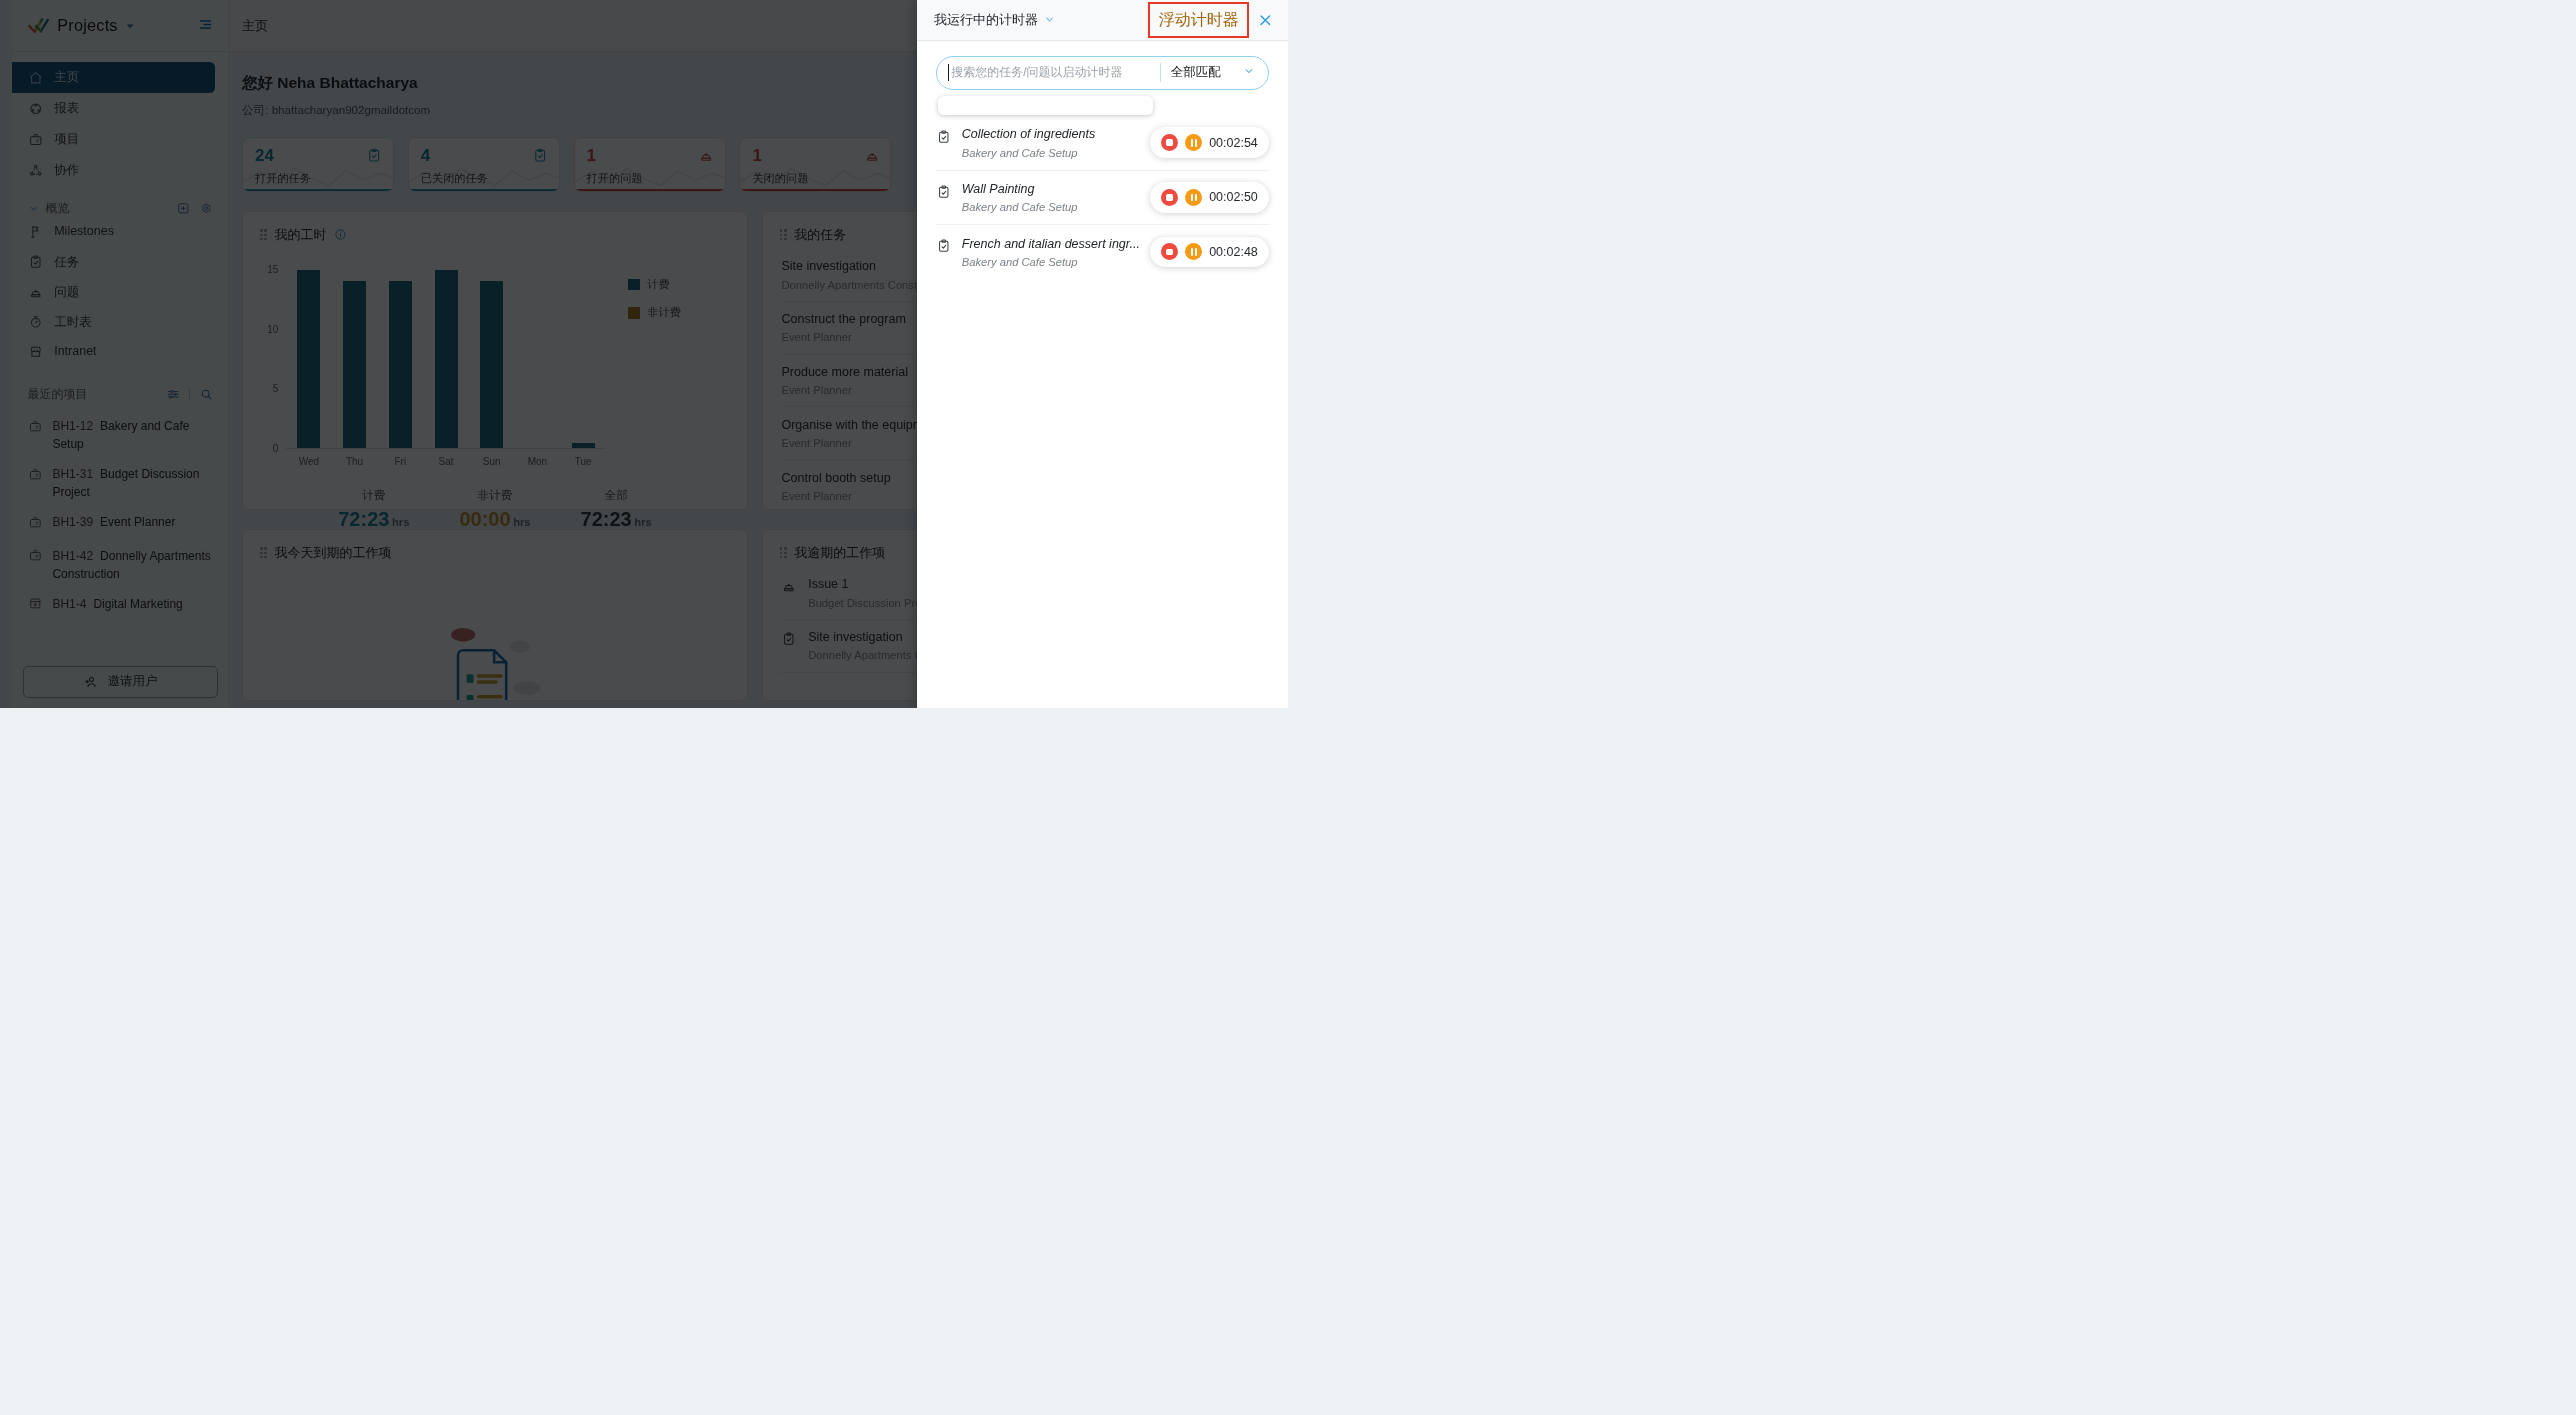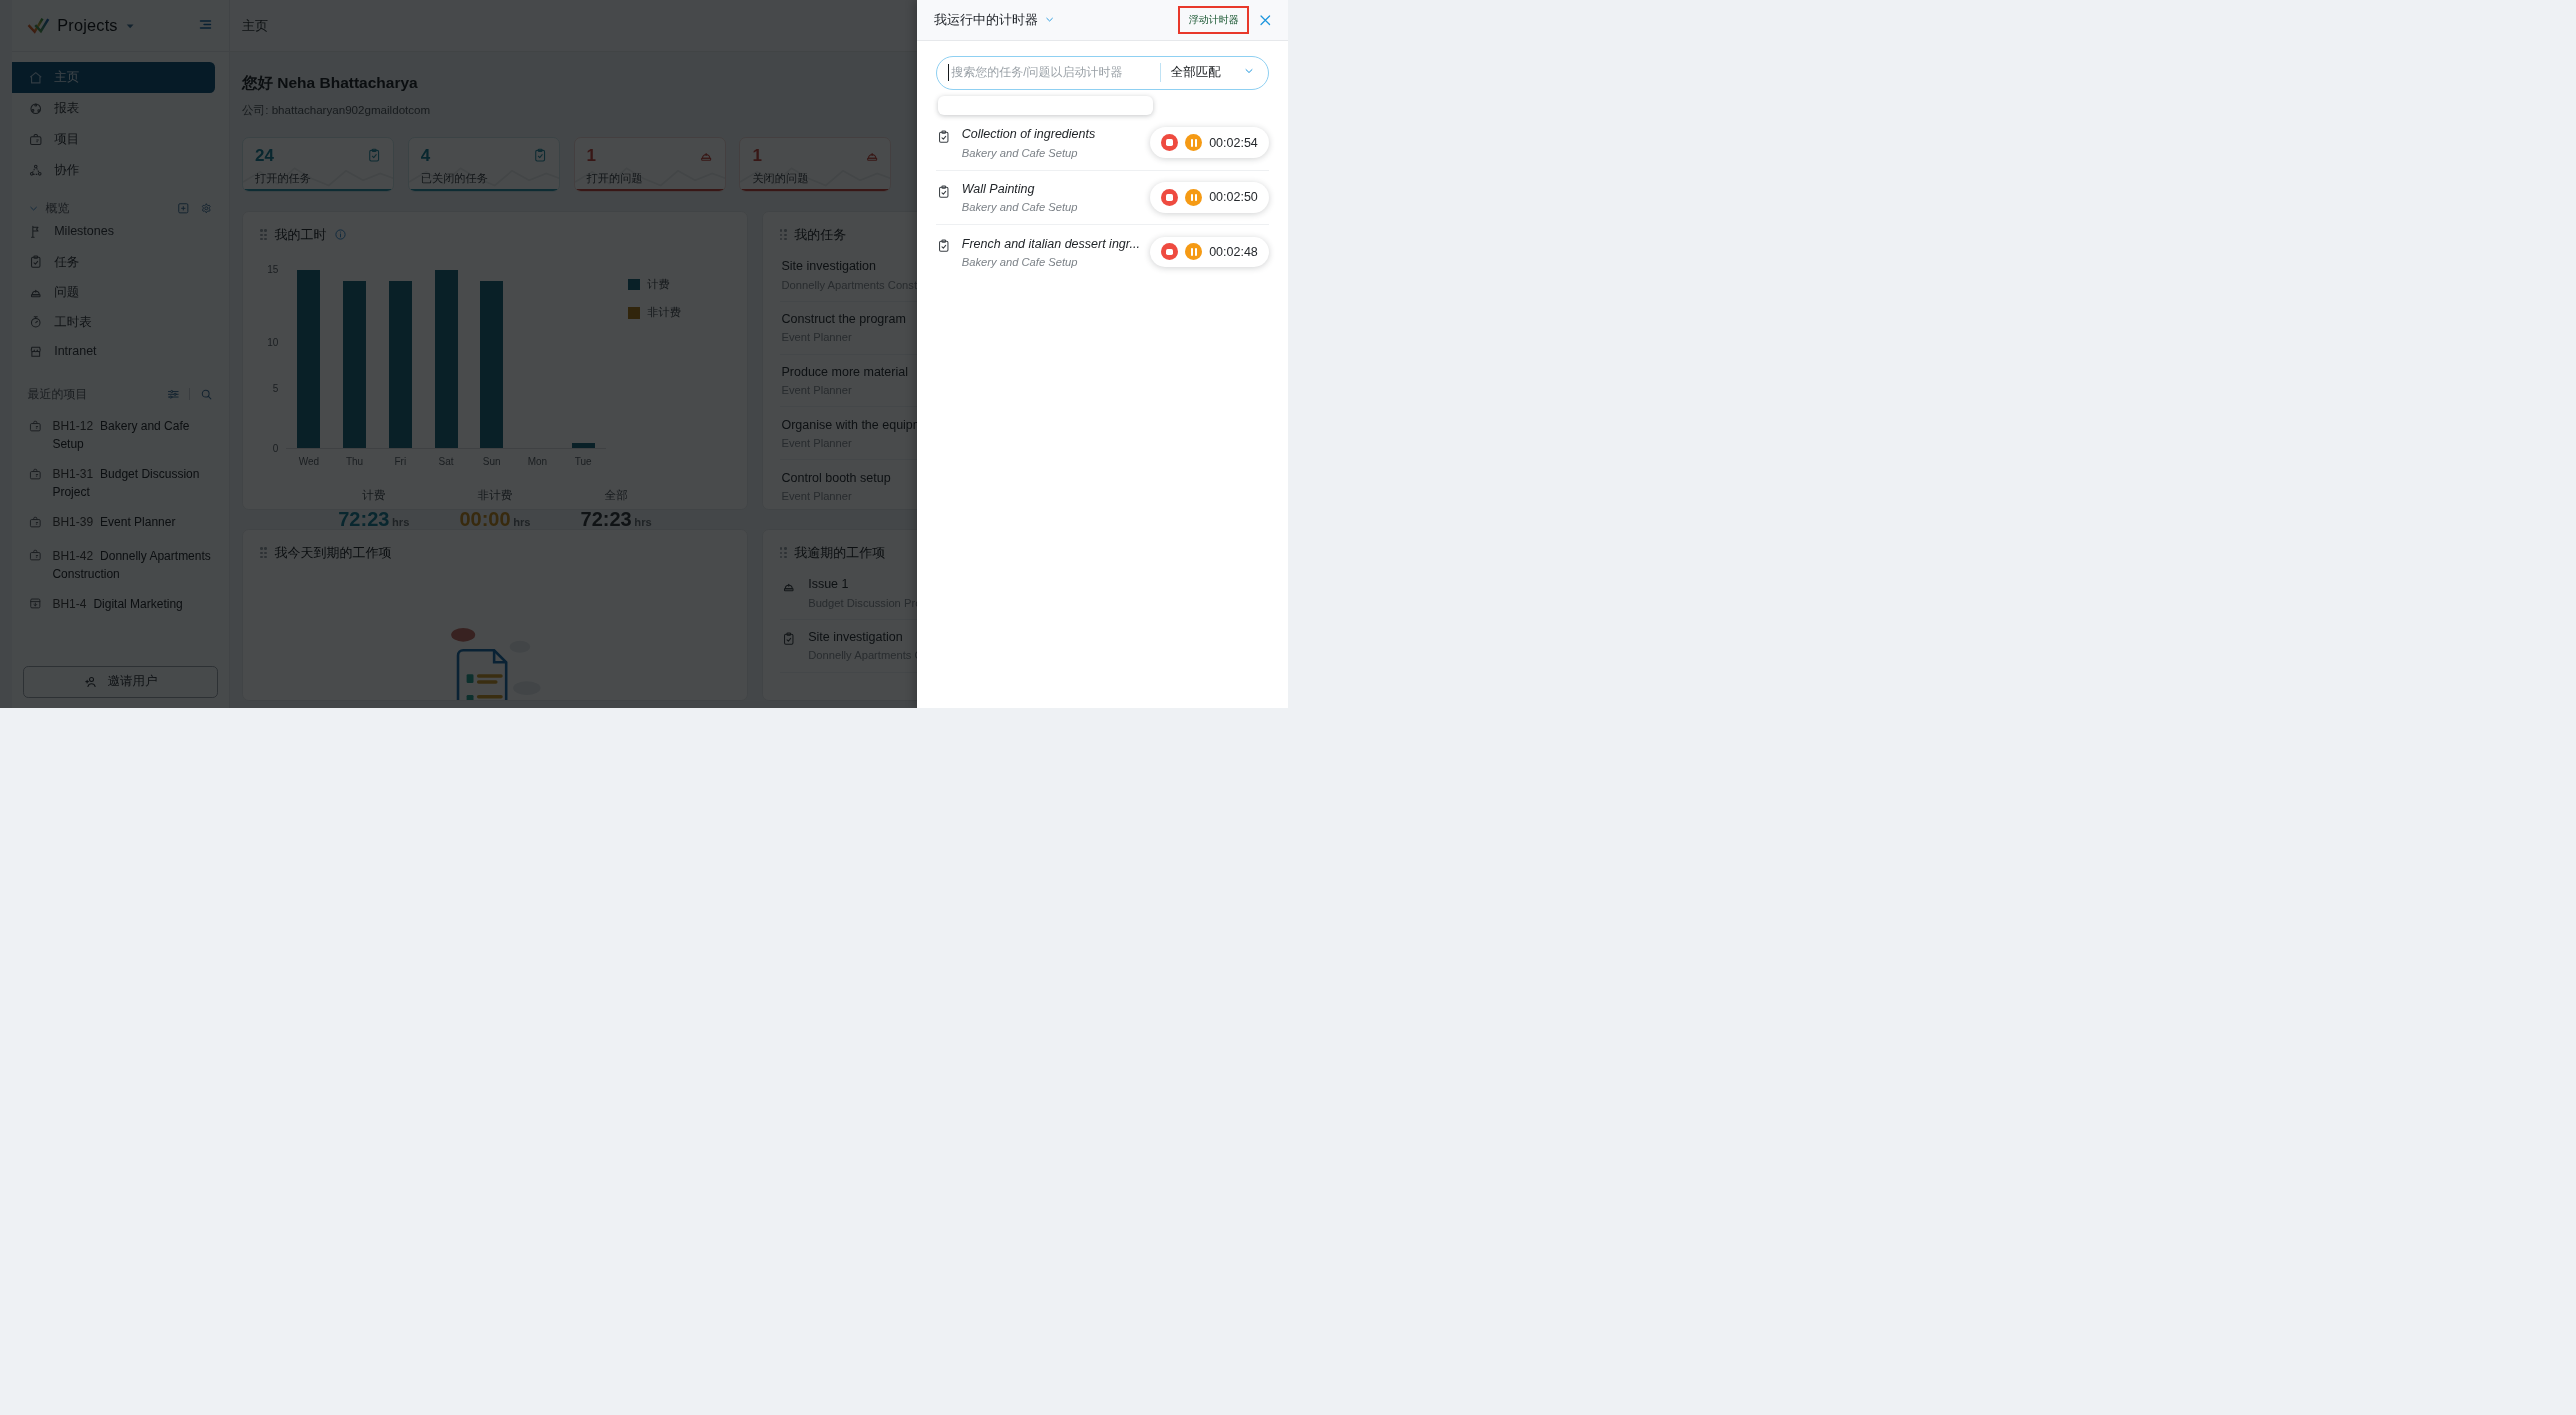--- a/index.html
+++ b/index.html
@@ -101,21 +101,21 @@
   .overlay { position:absolute; left:0; top:0; width:917px; height:708px; background:rgba(3,5,7,0.72); z-index:40; }
 
   
   .panel { position:absolute; left:917px; top:0; width:371px; height:708px; background:#fff; z-index:50;
            box-shadow:-2.6px 0 8.6px rgba(0,0,0,.22); display:flex; flex-direction:column; }
   .panel-head { flex:0 0 41px; background:#f8f9fb; border-bottom:0.9px solid #e6e8eb; display:flex;
                 align-items:center; padding:0 10.3px 0 17px; }
   .ph-title { font-size:13px; color:#20242a; display:flex; align-items:center; gap:6px; }
   .ph-title .caret { color:#1d96dd; margin-top:1.7px; }
   .annot { margin-left:auto; border:2.6px solid #e8382a; padding:5.2px 8.6px; display:flex; align-items:center; }
-  .float-btn { font-size:10px; color:#14532d; cursor:pointer; white-space:nowrap; }
+  .float-btn { font-size:16px; color:#a16207; cursor:pointer; white-space:nowrap; }
   .close-x { margin:0 5.2px 0 8.6px; color:#1d96dd; cursor:pointer; display:flex; }
   .panel-body { padding:14.6px 19px; }
   .search-pill { height:34px; border:1.7px solid #8fd0f2; border-radius:17px; display:flex; align-items:center;
                  padding:0 11.2px; background:#fff; }
   .cursor { width:1.3px; height:16.3px; background:#16191c; }
   .ph-text { margin-left:1.7px; font-size:12px; color:#9aa1a7; flex:1; white-space:nowrap; overflow:hidden; }
   .vdiv { width:0.9px; height:19px; background:#bfe2f4; margin:0 10.3px 0 5.2px; }
   .match { font-size:12.5px; color:#16191c; white-space:nowrap;text-align:center; }
   .search-pill .caret { color:#1d96dd; margin-left:22.4px; margin-right:1.7px; }
   .ghost { width:215px; height:19px; border-radius:6px; background:#fff; margin:6px 0 1.7px 1.7px;
@@ -487,21 +487,21 @@
                   <circle cx="12" cy="12" r="8.5"></circle>
                   <path d="M12 11v5.5M12 7.4v.2" stroke-linecap="round"></path>
                 </svg>
             </span>
           </div>
           <div class="chart-wrap">
             <div class="plot-col">
               <div class="plot">
                 <span class="yt" style="bottom:-6px">0</span>
                 <span class="yt" style="bottom:54px">5</span>
-                <span class="yt" style="bottom:100px">10</span>
+                <span class="yt" style="bottom:113px">10</span>
                 <span class="yt" style="bottom:173px">15</span>
                 <div class="bars">
 
                 <div class="bar-slot">
                       <div class="bar" style="height: 93.75%;"></div>
                     </div>
                     <div class="bar-slot">
                       <div class="bar" style="height: 87.5%;"></div>
                     </div>
                     <div class="bar-slot">

